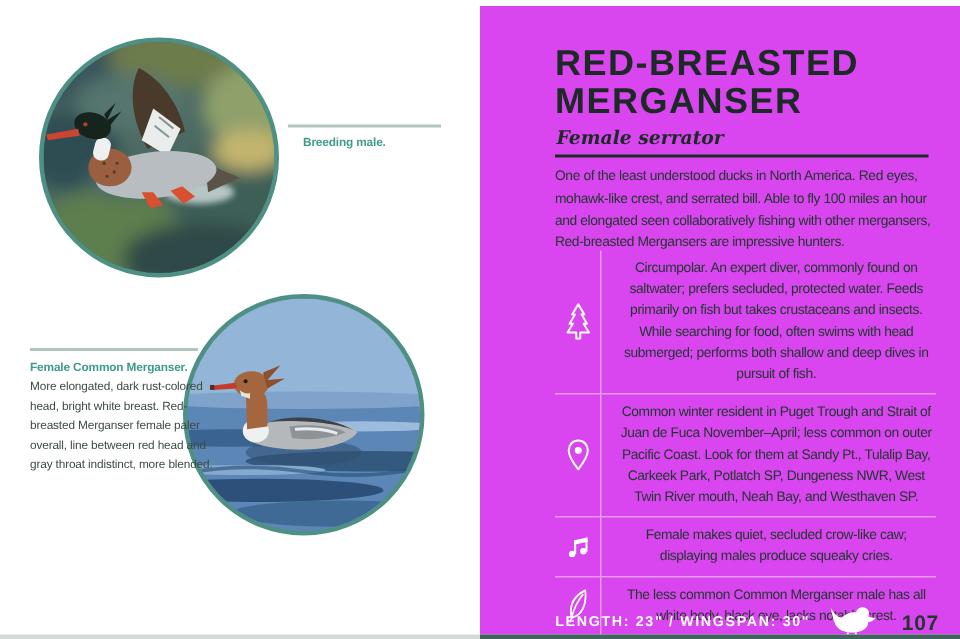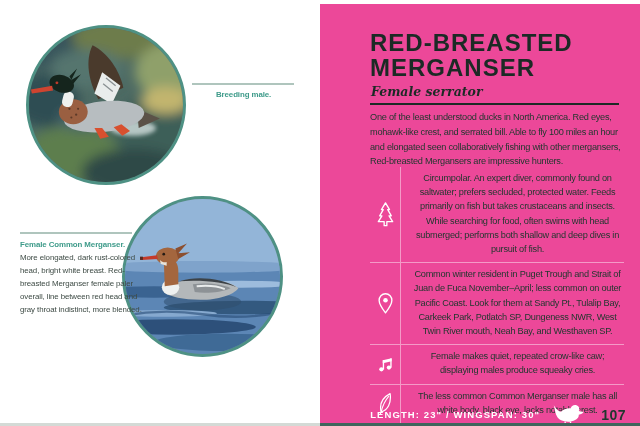--- a/index.html
+++ b/index.html
@@ -13,21 +13,21 @@
   .photo-circle svg{display:block;width:100%;height:100%;}
   .cap-rule{position:absolute;height:2px;background:#AFC5BD;}
   #cap1-rule{left:192px;top:83px;width:102px;}
   #cap2-rule{left:20px;top:232px;width:112px;}
   .caption{position:absolute;color:#3E4B45;font-size:7.9px;line-height:13px;
            letter-spacing:-0.1px;font-weight:500;}
   #cap1{left:202px;top:88px;width:104px;}
   #cap2{left:20px;top:238px;width:122px;}
   .cap-head{color:#3E9B8A;font-weight:700;}
   
-  .right-page{position:absolute;left:320px;top:4px;width:320px;height:419px;background:#ec4899;}
+  .right-page{position:absolute;left:320px;top:4px;width:320px;height:419px;background:#d946ef;}
   .title{position:absolute;left:50px;top:26px;color:#1C2A25;font-weight:700;
          font-size:24px;line-height:25px;letter-spacing:1px;}
   .sci-name{position:absolute;left:51px;top:80px;color:#1C2A25;
             font-family:"DejaVu Serif",serif;font-style:italic;font-weight:700;font-size:12.5px;}
   .title-rule{position:absolute;left:50px;top:99px;width:249px;height:2px;background:#1C2A25;}
   .intro{position:absolute;left:50px;top:106px;width:258px;color:#22372F;
          font-size:9.2px;line-height:14.8px;letter-spacing:-0.25px;font-weight:500;}
   .sections{position:absolute;left:50px;top:163px;width:254px;}
   .section{display:flex;border-bottom:1px solid rgba(255,255,255,0.45);text-align:center;}
   .section:last-child{border-bottom:none;}
@@ -90,21 +90,21 @@
         <path d="M24,60 L2,64 L3,68 L25,65 Z" fill="#cf4430"></path>
         <circle cx="29" cy="57" r="1.5" fill="#c03a2a"></circle>
         <path d="M68,104 l6,11 l9,-2 l-7,-9 Z" fill="#d8502f"></path>
         <path d="M88,103 l9,9 l8,-5 l-9,-7 Z" fill="#d8502f"></path>
       </g>
     </svg>
   </div>
 
   <div class="cap-rule" id="cap1-rule"></div>
   <div class="caption" id="cap1">
-    <span class="cap-head" style="display: block; margin-left: 14px;">Breeding male.</span>
+    <span class="cap-head" style="display: block;">Breeding male.</span>
   </div>
 
   <div class="photo-circle" id="circle2">
     <svg viewBox="0 0 160 160">
       <rect width="160" height="78" fill="#93b5d8"></rect>
       <rect y="68" width="160" height="92" fill="#5c86b5"></rect>
       <ellipse cx="80" cy="70" rx="110" ry="6" fill="#7fa3cb"></ellipse>
       <ellipse cx="30" cy="96" rx="75" ry="6" fill="#3a6391"></ellipse>
       <ellipse cx="125" cy="112" rx="85" ry="7" fill="#33597f"></ellipse>
       <ellipse cx="50" cy="132" rx="85" ry="8" fill="#2d507a"></ellipse>
@@ -171,21 +171,21 @@
           <svg width="16" height="17" viewBox="0 0 20 20">
             <g fill="#ffffff">
               <circle cx="5.5" cy="16" r="2.7"></circle>
                 <circle cx="14.9" cy="13.8" r="2.7"></circle>
               <rect x="7.2" y="4.6" width="1.7" height="11.6"></rect>
                 <rect x="16.6" y="2.4" width="1.7" height="11.6"></rect>
               <polygon points="7.2,4.6 18.3,2.2 18.3,5.9 7.2,8.3"></polygon>
             </g>
           </svg>
         </div>
-        <div class="txt-cell">Female makes quiet, repeated crow-like caw; displaying males produce squeaky cries.</div>
+        <div class="txt-cell">Female makes quiet, secluded crow-like caw; displaying males produce squeaky cries.</div>
       </div>
 
       <div class="section">
         <div class="icon-cell">
           <svg width="15" height="24" viewBox="0 0 18 28">
             <path d="M14.5,1.5 C5,6.5 1.5,14 3.8,23.5 C11.5,21.5 16.3,13 14.5,1.5 Z" fill="none" stroke="#ffffff" stroke-width="1.5" stroke-linejoin="round"></path>
             <path d="M13,4.5 C8,10.5 5.3,16.5 3.8,23.5 L2.2,27" fill="none" stroke="#ffffff" stroke-width="1.3"></path>
           </svg>
         </div>
         <div class="txt-cell">The less common Common Merganser male has all white body, black eye, lacks notable crest.</div>

